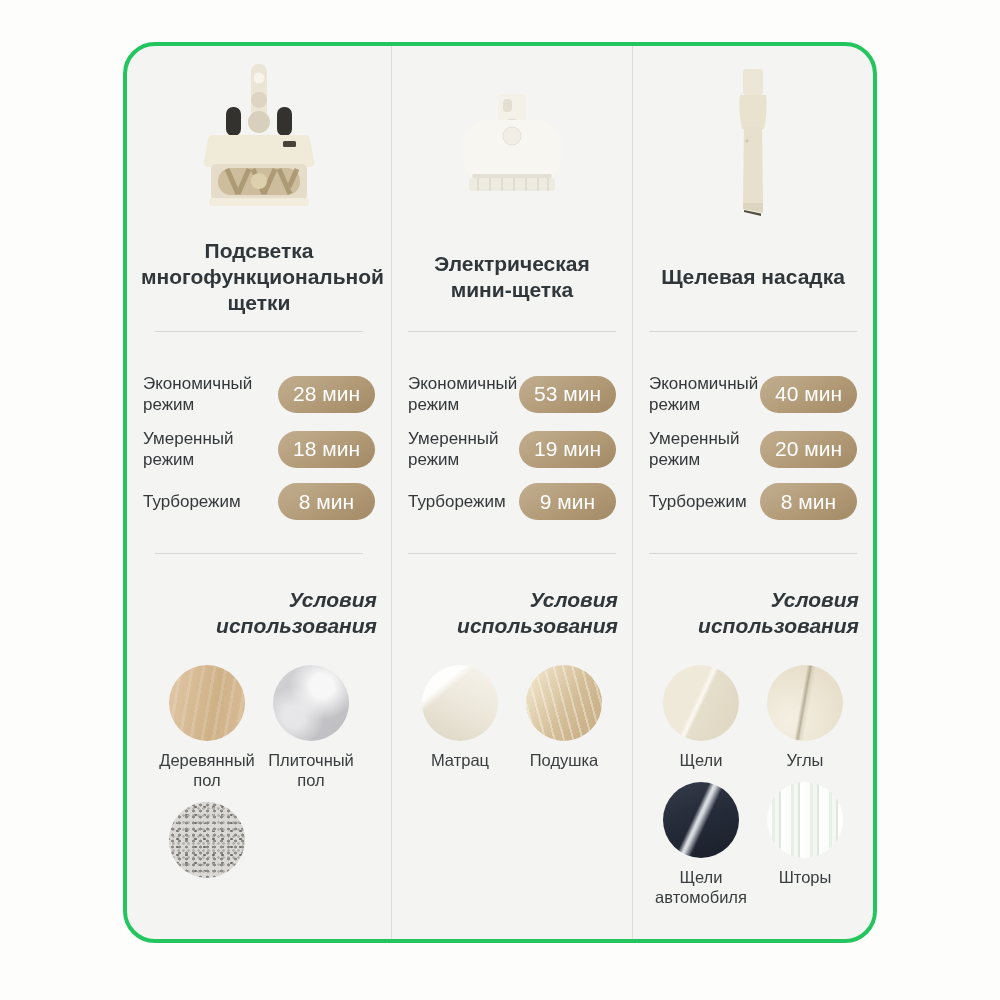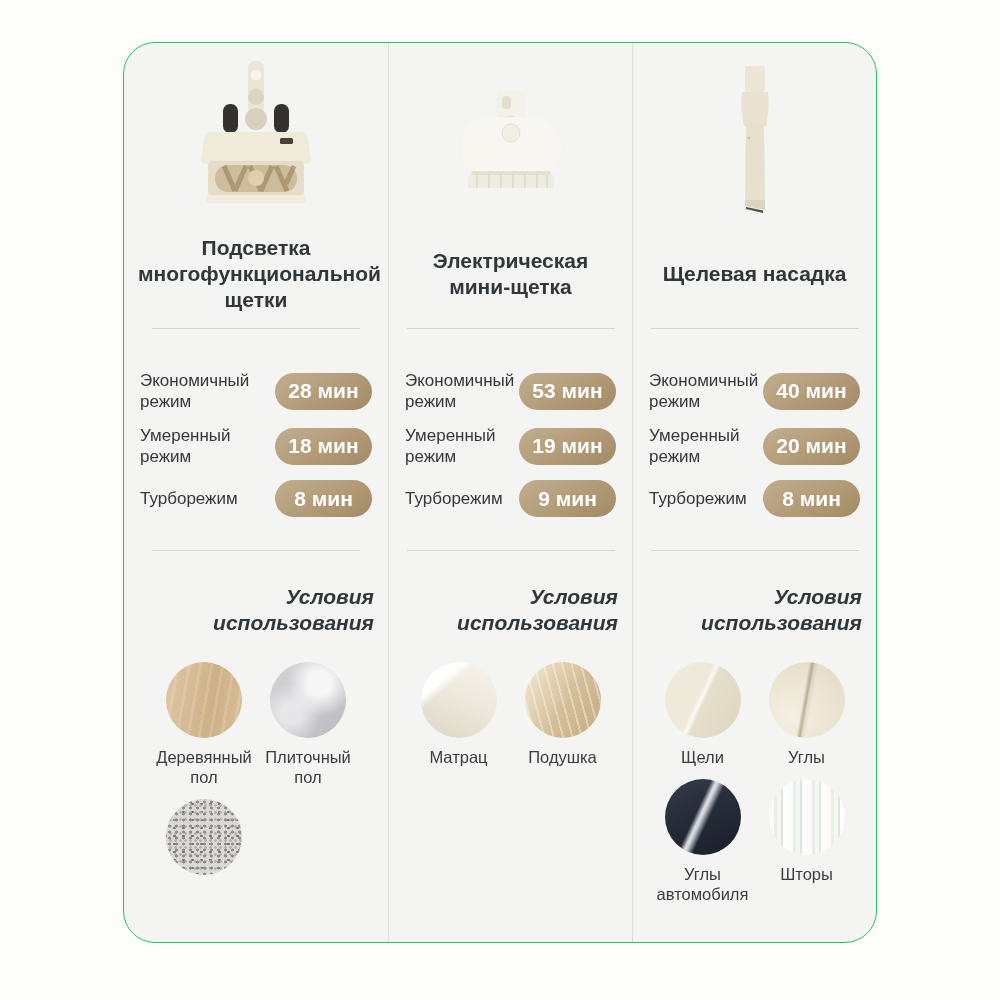--- a/index.html
+++ b/index.html
@@ -1,21 +1,21 @@
 <!DOCTYPE html>
 <html><head>
 <meta charset="utf-8">
 <style>
   * { margin:0; padding:0; box-sizing:border-box; }
   html,body { width:1000px; height:1000px; background:#fdfdfc; font-family:"Liberation Sans", sans-serif; }
   .page { position:relative; width:1000px; height:1000px; }
 
   .card {
     position:absolute; left:123px; top:42px; width:754px; height:901px;
-    background:#f4f4f2; border:1px solid #22c55e; border-radius:32px;
+    background:#f4f4f2; border:4px solid #22c55e; border-radius:32px;
     display:grid; grid-template-columns:1fr 1fr 1fr; overflow:hidden;
   }
   .col { padding:0 14px; }
   .col + .col { border-left:1px solid #dcdcd9; }
 
   .col-header { height:285px; display:flex; flex-direction:column; }
   .img-box { height:176px; display:flex; align-items:flex-end; justify-content:center; }
   .title-box { flex:1; display:flex; align-items:center; justify-content:center; }
   .col-title {
     font-size:21px; line-height:26px; font-weight:600; color:#30373a;
@@ -24,21 +24,21 @@
 
   .divider { height:1px; background:#d7d6d3; width:208px; margin:0 auto; }
 
   .modes { height:221px; padding:41px 2px 0 2px; display:flex; flex-direction:column; gap:13px; }
   .mode-row { display:flex; align-items:center; justify-content:space-between; }
   .mode-label { font-size:17px; line-height:21px; color:#34383b; font-weight:500; max-width:122px; }
   .mode-pill {
     width:97px; height:37px; border-radius:19px; flex:0 0 auto;
     display:flex; align-items:center; justify-content:center;
     background:linear-gradient(150deg,#c1ae8f 0%,#b29a77 55%,#a28a66 100%);
-    color:#ffffff; font-size:21px; font-weight:700;
+    color:#ffffff; font-size:21px; font-weight:400;
   }
 
   .cond-title {
     margin-top:33px; font-size:21px; line-height:26px; font-weight:600;
     color:#30373a; text-align:right;font-style:italic;
   }
   .cond-grid {
     margin-top:26px; display:grid; grid-template-columns:repeat(2,104px);
     justify-content:center; row-gap:12px;
   }
@@ -227,21 +227,21 @@
         <div class="cond-item">
           <span class="circle tex-crevice"></span>
           <span class="cond-label">Щели</span>
         </div>
         <div class="cond-item">
           <span class="circle tex-corner"></span>
           <span class="cond-label">Углы</span>
         </div>
         <div class="cond-item">
           <span class="circle tex-car"></span>
-          <span class="cond-label">Углы автомобиля</span>
+          <span class="cond-label">Щели автомобиля</span>
         </div>
         <div class="cond-item">
           <span class="circle tex-curtain"></span>
           <span class="cond-label">Шторы</span>
         </div>
       </div>
     </section>
 
   </div>
 </div>

